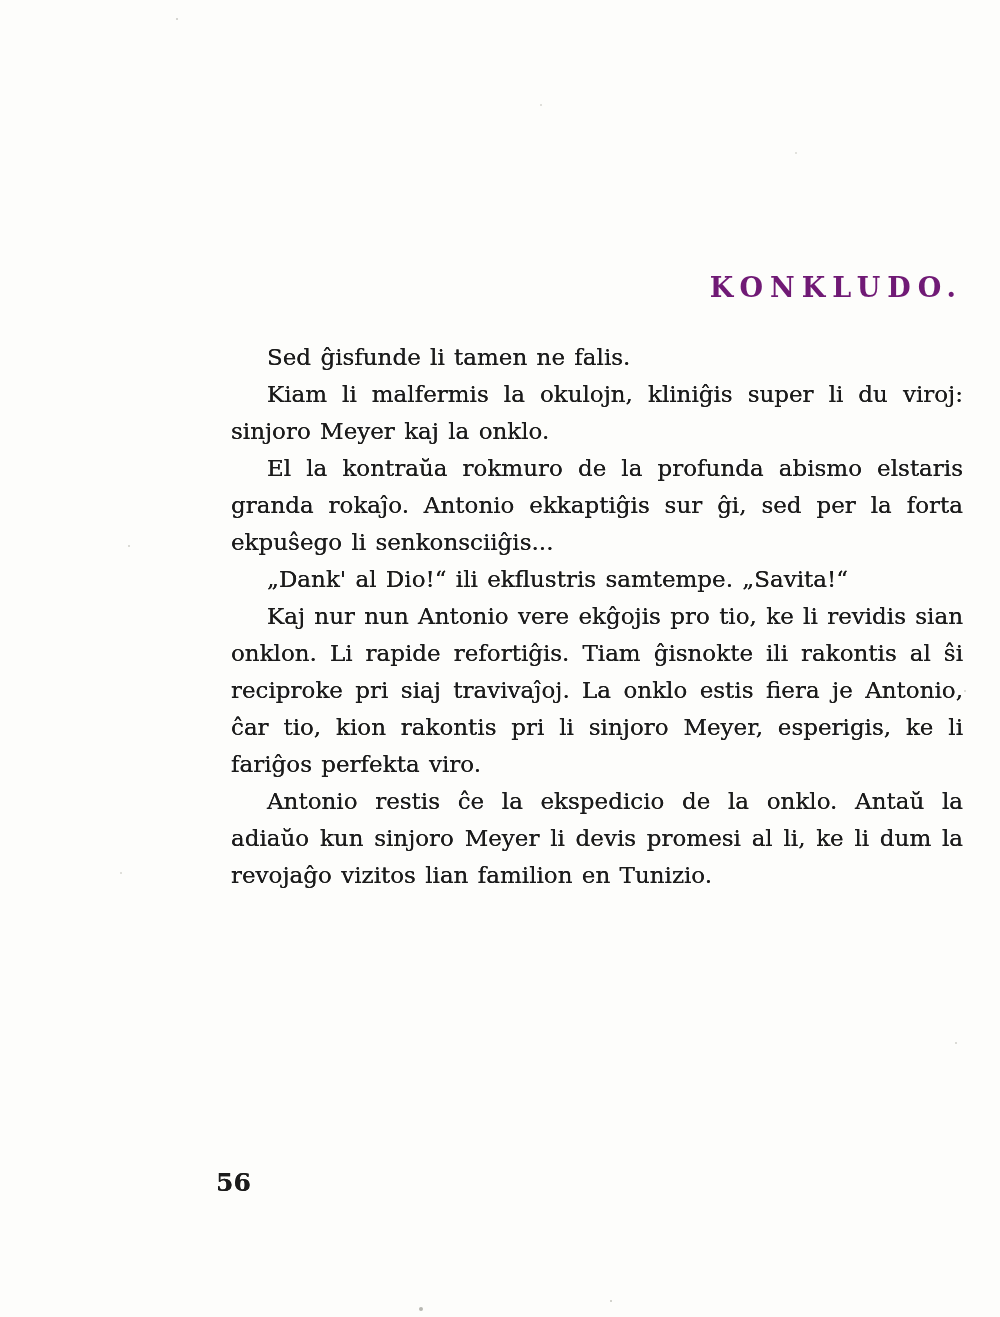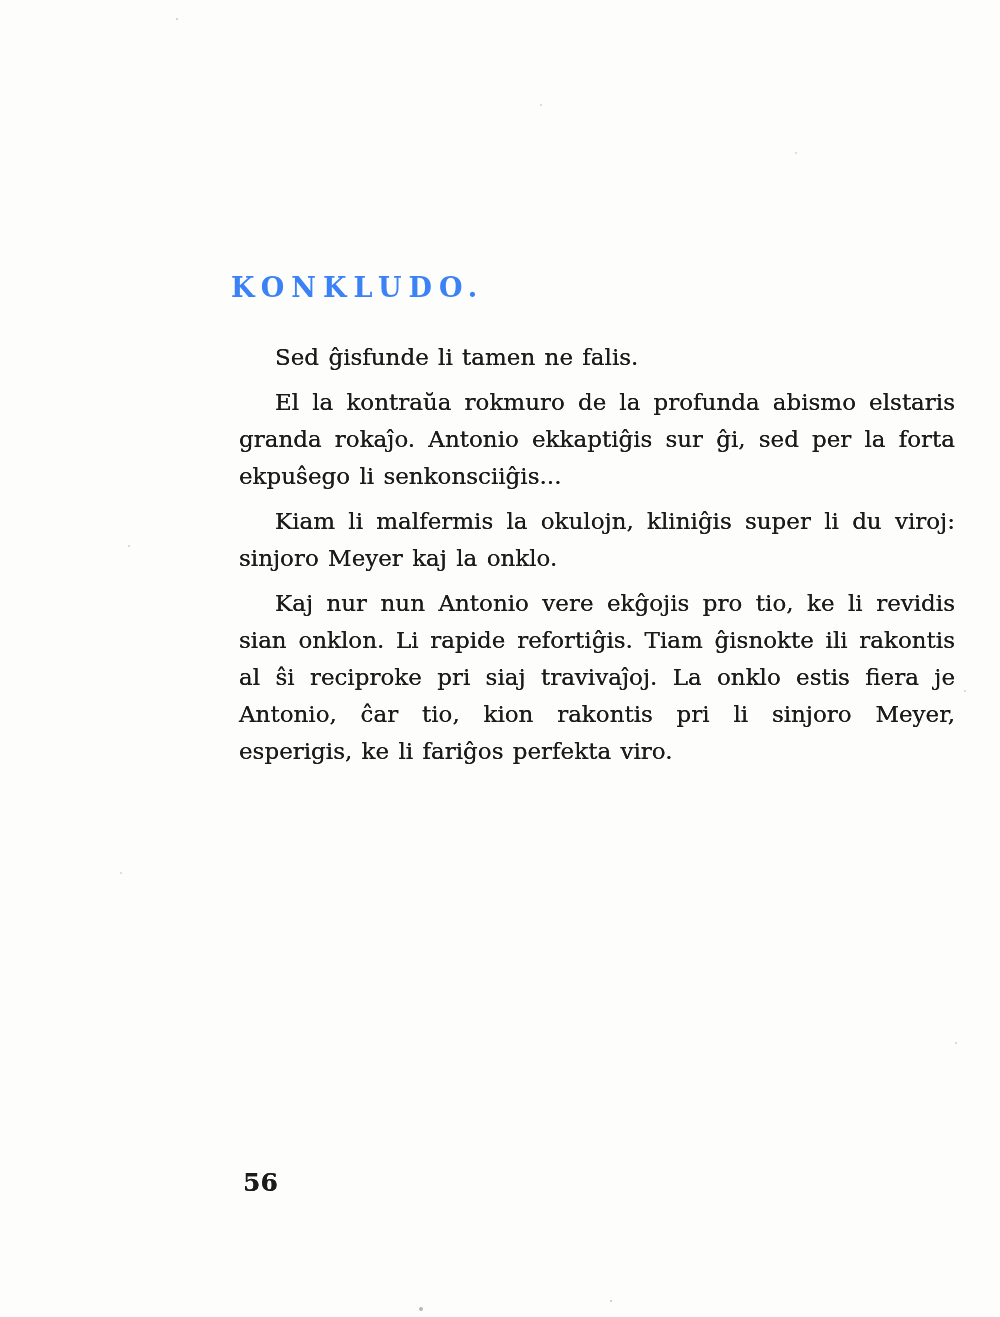--- a/index.html
+++ b/index.html
@@ -20,35 +20,35 @@
     position: absolute;
     left: 231px;
     top: 272px;
     width: 732px;
   }
   .chapter-title {
     margin: 0 0 36px 0;
     font-size: 27px;
     font-weight: bold;
     letter-spacing: 7px;
-    text-align: left;
-    color: #3b82f6;
+    text-align: right;
+    color: #701a75;
   }
   .para {
-    margin: 8px;
+    margin: 0;
     font-size: 23px;
     line-height: 37px;
     text-align: justify;
     text-indent: 36px;
     word-spacing: 2px;
     text-shadow: 0 0 0.5px currentColor; 
   }
   .page-number {
     position: absolute;
-    left: 243px;
+    left: 216px;
     top: 1168px;
     font-size: 25px;
     font-weight: bold;
     text-shadow: 0 0 0.5px currentColor;
   }
   
   .specks {
     position: absolute;
     top: 0; left: 0;
     width: 2px; height: 2px;
@@ -71,20 +71,22 @@
 <body>
 
 <div class="page">
   <div class="specks"></div>
 
   <div class="text-block">
     <h1 class="chapter-title">KONKLUDO.</h1>
 
     <div id="body-text">
         <p class="para">Sed ĝisfunde li tamen ne falis.</p>
+        <p class="para">Kiam li malfermis la okulojn, kliniĝis super li du viroj: sinjoro Meyer kaj la onklo.</p>
         <p class="para">El la kontraŭa rokmuro de la profunda abismo elstaris granda rokaĵo. Antonio ekkaptiĝis sur ĝi, sed per la forta ekpuŝego li senkonsciiĝis...</p>
-        <p class="para">Kiam li malfermis la okulojn, kliniĝis super li du viroj: sinjoro Meyer kaj la onklo.</p>
+        <p class="para">„Dank' al Dio!“ ili ekflustris samtempe. „Savita!“</p>
         <p class="para">Kaj nur nun Antonio vere ekĝojis pro tio, ke li revidis sian onklon. Li rapide refortiĝis. Tiam ĝisnokte ili rakontis al ŝi reciproke pri siaj travivaĵoj. La onklo estis fiera je Antonio, ĉar tio, kion rakontis pri li sinjoro Meyer, esperigis, ke li fariĝos perfekta viro.</p>
+        <p class="para">Antonio restis ĉe la ekspedicio de la onklo. Antaŭ la adiaŭo kun sinjoro Meyer li devis promesi al li, ke li dum la revojaĝo vizitos lian familion en Tunizio.</p>
       </div>
   </div>
 
   <div class="page-number">56</div>
 </div>
 
 </body></html>

